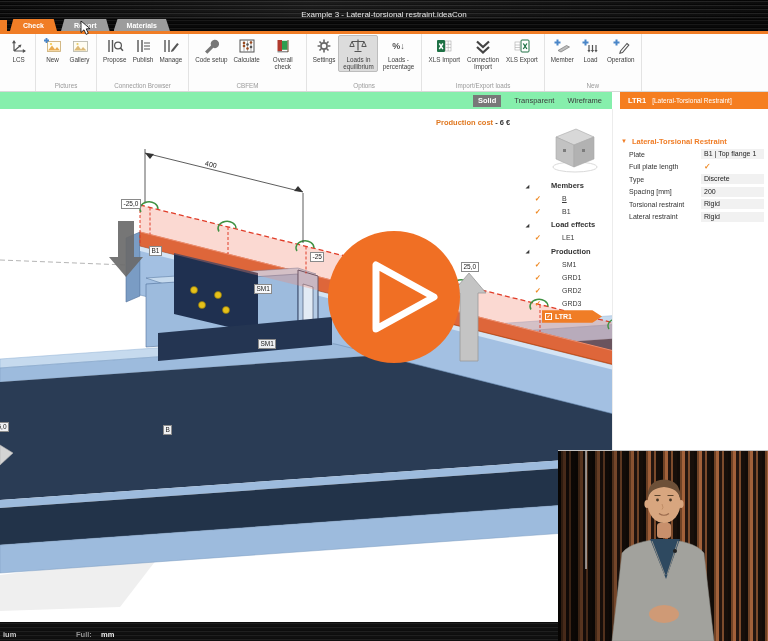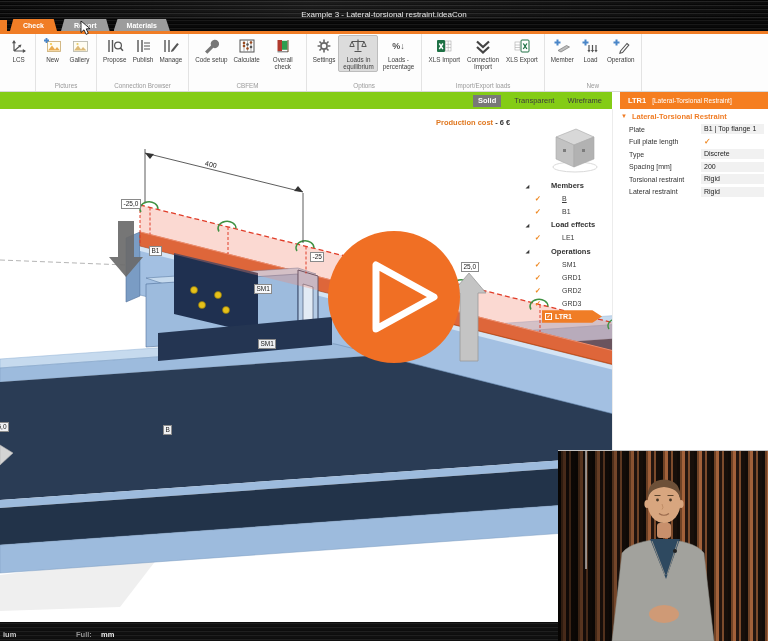--- a/index.html
+++ b/index.html
@@ -32,21 +32,21 @@
   .rbtn { display:flex; flex-direction:column; align-items:center; min-width:27px; max-width:40px;
       padding:1px 2px; gap:1px; border:1px solid transparent; border-radius:2px; cursor:default; }
   .rbtn.active { background:#dcdcdc; border-color:#bdbdbd; }
   .ric { width:20px; height:18px; display:flex; align-items:center; justify-content:center; position:relative; }
   .rlbl { font-size:6.3px; line-height:1.12; color:#3d3d3d; text-align:center; }
   .rcap { font-size:6.3px; color:#9a9a9a; text-align:center; padding:1px 0 2px 0; margin-top:auto; }
   .glyph-ic { font-size:9px; font-weight:bold; color:#555; line-height:1; }
 
   
   .barrow { height:17px; display:flex; }
-  .viewbar { width:612px; background:#84cc16; display:flex; align-items:center; justify-content:flex-end; gap:13px; padding-right:10px; }
+  .viewbar { width:612px; background:#86efac; display:flex; align-items:center; justify-content:flex-end; gap:13px; padding-right:10px; }
   .vmode { font-size:7.5px; color:#3c3c3c; }
   .vmode.sel { background:#787878; color:#fff; font-weight:bold; padding:1.5px 5px; }
   .bargap { width:8px; background:#fff; }
   .panelheader { flex:1; background:#F57E20; color:#fff; display:flex; align-items:center; gap:6px; padding-left:8px; }
   .panelheader .pid { font-size:7.5px; font-weight:bold; }
   .panelheader .ptt { font-size:6.5px; }
 
   
   .main { height:513px; display:flex; }
   .viewport { position:relative; width:612px; height:513px; background:#fff; overflow:hidden; }
@@ -73,21 +73,21 @@
   .tchk { font-size:7.5px; font-weight:bold; color:#ee8822; width:8px; text-align:center; margin-left:10px; }
   .til { font-size:7px; color:#3a3a3a; }
   .til.und { text-decoration:underline; }
   .tsel { height:12.5px; margin-left:18px; width:60px; background:#F07D26; display:flex; align-items:center; gap:3px;
       padding-left:3px; clip-path:polygon(0 0,84% 0,100% 50%,84% 100%,0 100%); }
   .tselbox { width:7px; height:7px; background:#F07D26; border:1px solid #fff; color:#fff; font-size:5px;
       display:flex; align-items:center; justify-content:center; font-weight:bold; }
   .tsellbl { color:#fff; font-size:7px; font-weight:bold; }
 
   
-  .sidepanel { width:156px; background:#fff; border-left:1px solid #ececec; padding-top:0; }
+  .sidepanel { width:156px; background:#fff; border-left:1px solid #ececec; padding-top:25px; }
   .psect { display:flex; align-items:center; gap:5px; padding-left:8px; height:14px; }
   .psect .tri { color:#F07D26; font-size:6px; }
   .psect .pst { color:#F07D26; font-size:7.5px; font-weight:bold; }
   .prow { display:flex; align-items:center; height:12.5px; padding-left:16px; padding-right:4px; }
   .plab { width:72px; font-size:7px; color:#333; }
   .pval { flex:1; font-size:7px; color:#222; background:#f1f1f1; padding:1px 3px; line-height:1.2; }
   .pcheck { flex:1; font-size:8px; color:#ee8822; font-weight:bold; padding-left:3px; }
 
   
   .statusbar { height:25px; background:repeating-linear-gradient(180deg,#0d0d0d 0 1px,#1f1f1f 1px 2px,#101010 2px 4px);
@@ -479,21 +479,21 @@
         <div class="trow">
           <span class="texp">◢</span>
           <span class="tgl">Load effects</span>
         </div>
         <div class="trow">
           <span class="tchk">✓</span>
           <span class="til">LE1</span>
         </div>
         <div class="trow">
           <span class="texp">◢</span>
-          <span class="tgl">Operations</span>
+          <span class="tgl">Production</span>
         </div>
         <div class="trow">
           <span class="tchk">✓</span>
           <span class="til">SM1</span>
         </div>
         <div class="trow">
           <span class="tchk">✓</span>
           <span class="til">GRD1</span>
         </div>
         <div class="trow">

